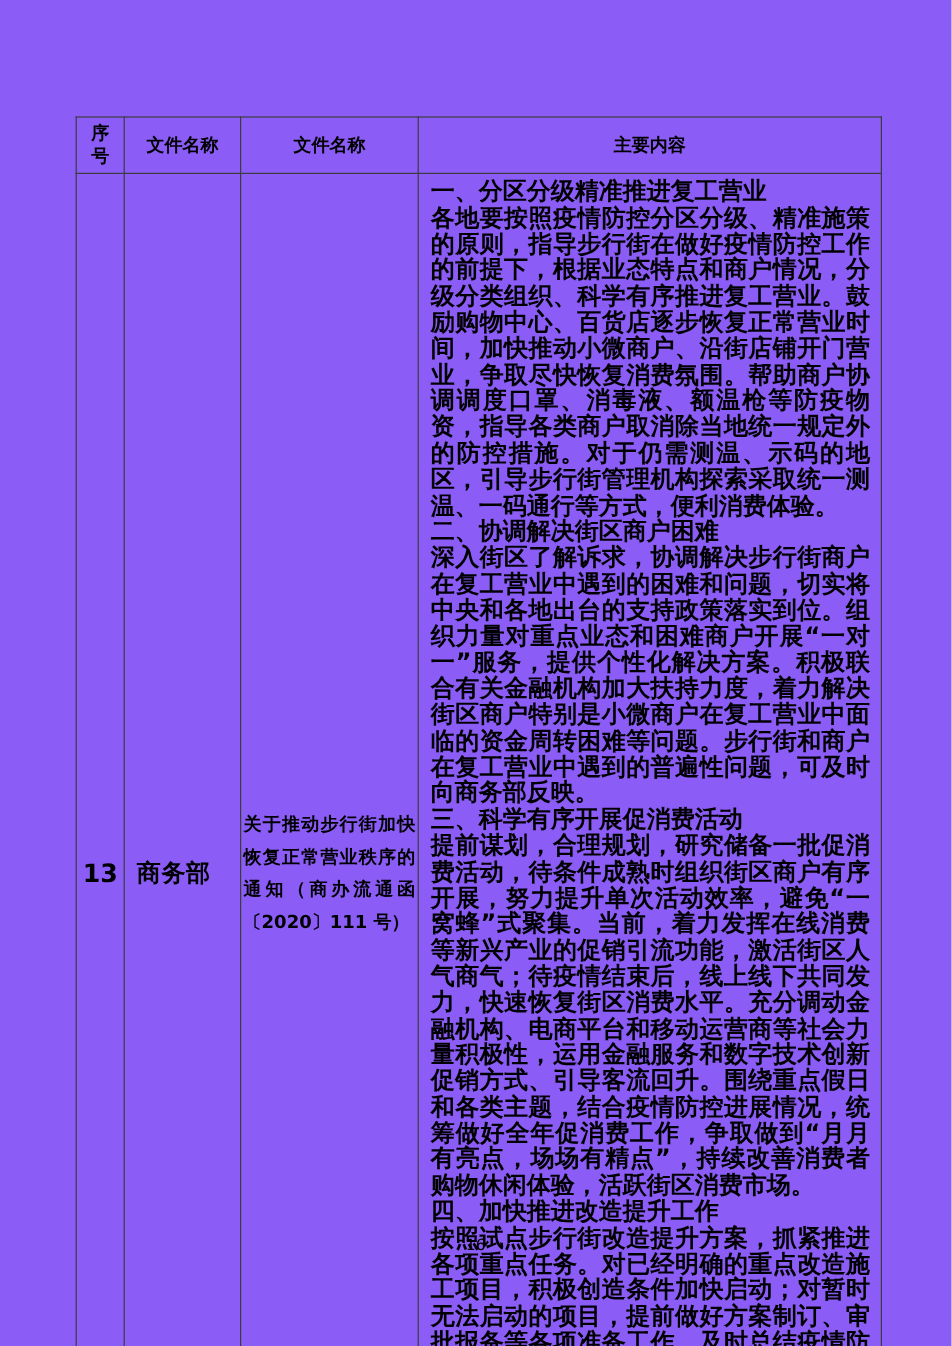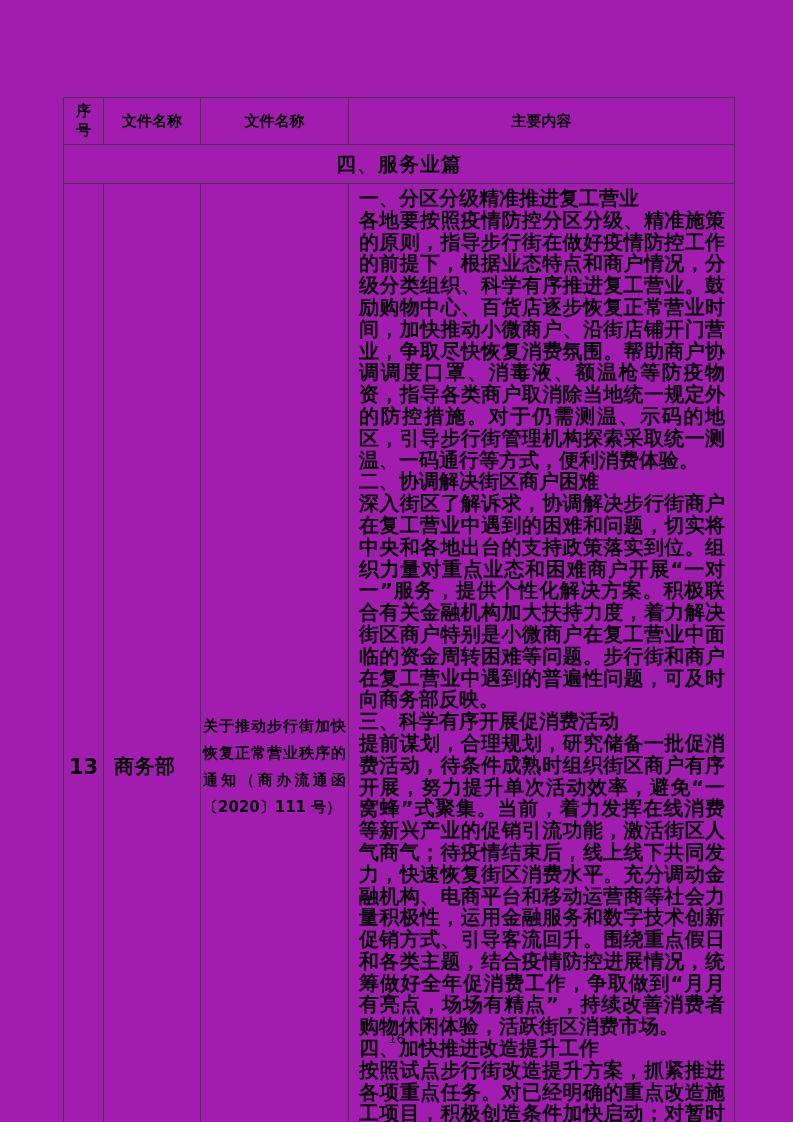--- a/index.html
+++ b/index.html
@@ -5,21 +5,21 @@
   * { margin: 0; padding: 0; box-sizing: border-box; }
   html, body {
     width: 793px; height: 1122px;
     background: #ffffff;
     font-family: "DejaVu Sans", "Liberation Sans", sans-serif;
     color: #000000;
   }
   .page {
     position: relative;
     width: 793px; height: 1122px;
-    background: #a21caf;
+    background: #8b5cf6;
     overflow: hidden;
   }
   table.doc-table {
     position: absolute;
     left: 63px; top: 97px;
     width: 671px;
     border-collapse: collapse;
     table-layout: fixed;
   }
   table.doc-table td, table.doc-table th {
@@ -106,23 +106,20 @@
     <tbody>
         <tr>
       <th class="hdr">
         <span class="wrap-narrow">序号</span>
       </th>
       <th class="hdr">文件名称</th>
       <th class="hdr">文件名称</th>
       <th class="hdr">主要内容</th>
     </tr>
 
-    <tr>
-      <td class="section-banner" colspan="4">四、服务业篇</td>
-    </tr>
 
     <tr>
       <td class="serial-cell">13</td>
       <td class="agency-cell">商务部</td>
       <td class="docname-cell">关于推动步行街加快恢复正常营业秩序的通知（商办流通函〔2020〕111 号）</td>
       <td class="content-cell">
 
         <div class="content-section">
           <div class="sec-title">一、分区分级精准推进复工营业</div>
           <div class="sec-body">各地要按照疫情防控分区分级、精准施策的原则，指导步行街在做好疫情防控工作的前提下，根据业态特点和商户情况，分级分类组织、科学有序推进复工营业。鼓励购物中心、百货店逐步恢复正常营业时间，加快推动小微商户、沿街店铺开门营业，争取尽快恢复消费氛围。帮助商户协调调度口罩、消毒液、额温枪等防疫物资，指导各类商户取消除当地统一规定外的防控措施。对于仍需测温、示码的地区，引导步行街管理机构探索采取统一测温、一码通行等方式，便利消费体验。</div>

